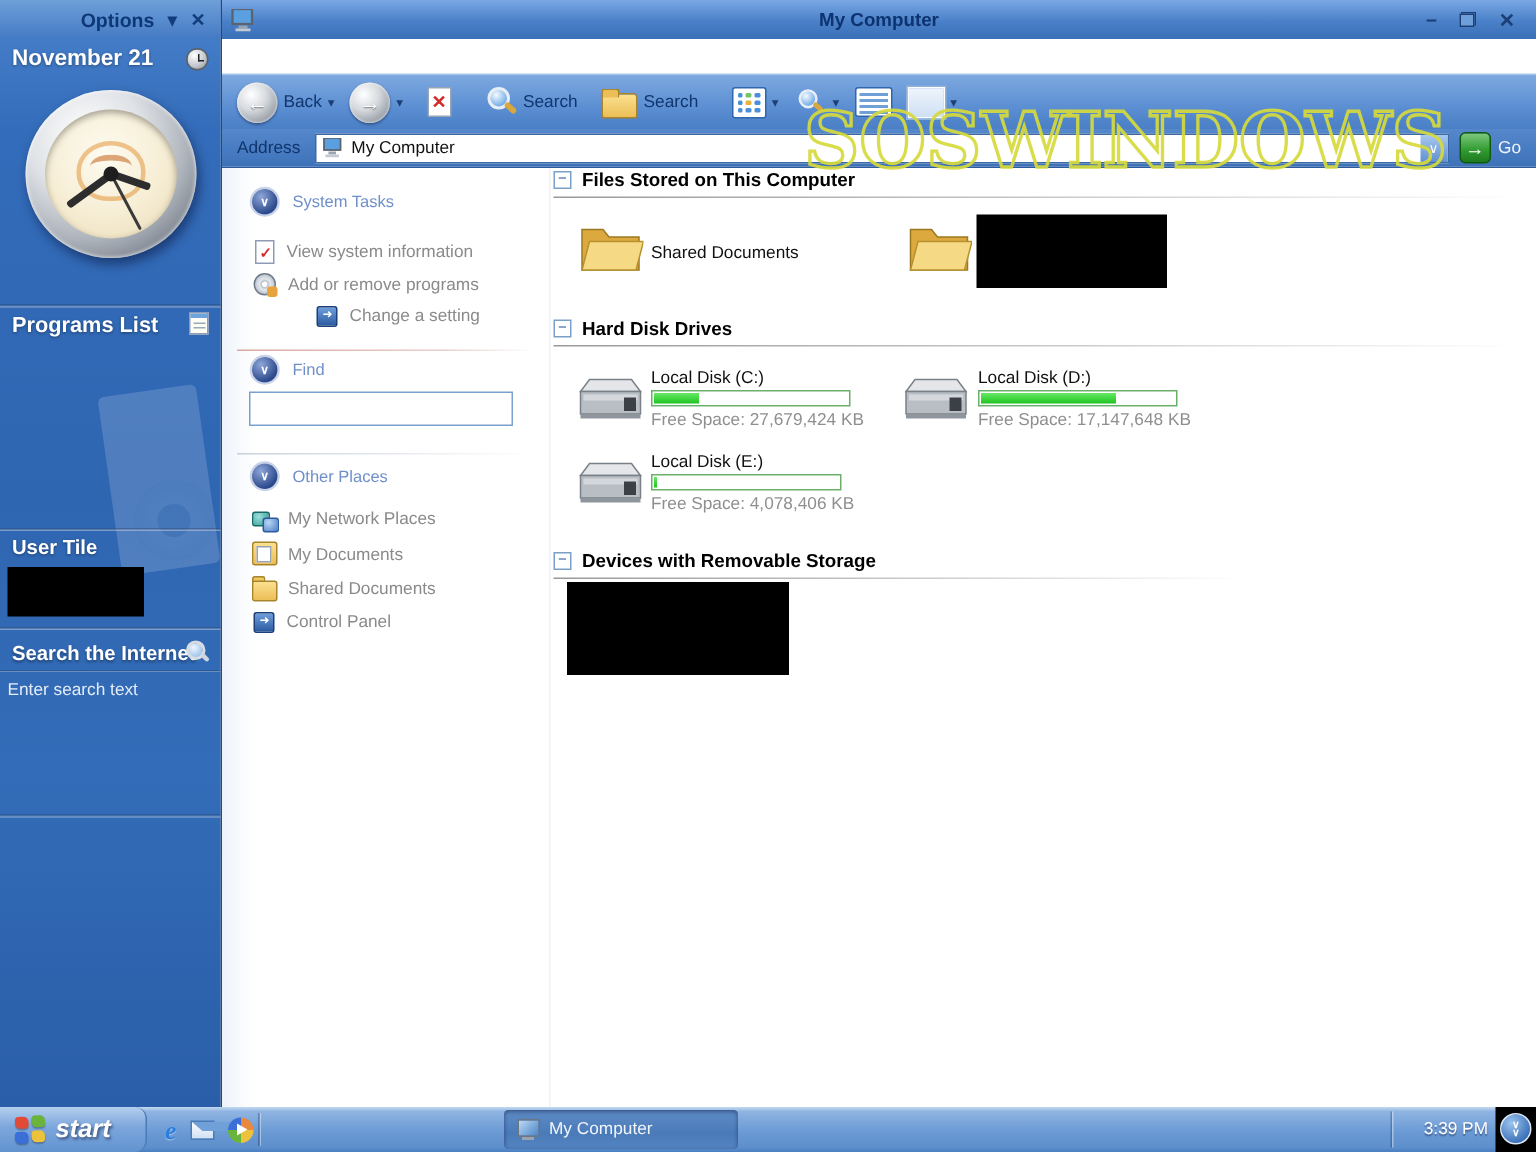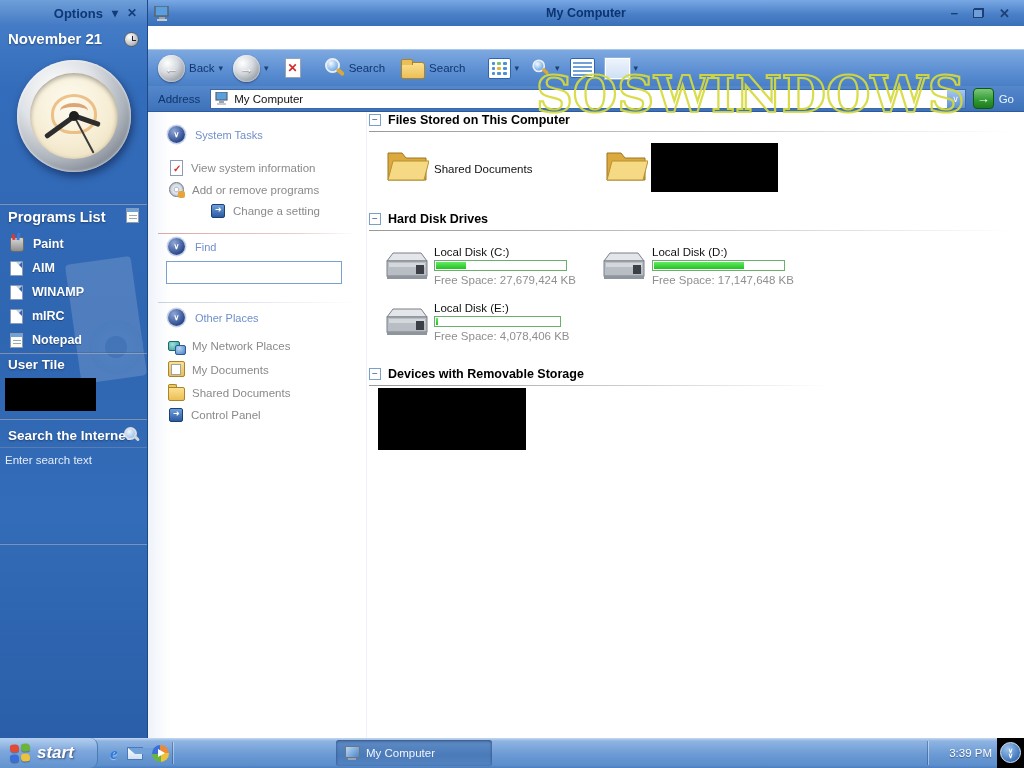--- a/index.html
+++ b/index.html
@@ -266,42 +266,20 @@
   <div class="sb-h" style="top:209px; font-size:14.5px;">Programs List</div>
   <div style="position:absolute; right:8px; top:208px;">
       <div class="ic-notepad"></div>
     </div>
 
   <div class="boxart">
       <div class="bx"></div>
       <div class="cd"></div>
     </div>
 
-  <div class="sb-list">
-    <div class="sb-item">
-      <span class="ic-paint"></span>
-      <span>Paint</span>
-    </div>
-    <div class="sb-item">
-      <span class="ic-page"></span>
-      <span>AIM</span>
-    </div>
-    <div class="sb-item">
-      <span class="ic-page"></span>
-      <span>WINAMP</span>
-    </div>
-    <div class="sb-item">
-      <span class="ic-page"></span>
-      <span>mIRC</span>
-    </div>
-    <div class="sb-item">
-      <span class="ic-notepad"></span>
-      <span>Notepad</span>
-    </div>
-  </div>
 
   <div class="sb-sec-line" style="top:352px"></div>
   <div class="sb-h" style="top:357px">User Tile</div>
   <div class="redacted" style="left:5px; top:378px; width:91px; height:33px;"></div>
 
   <div class="sb-sec-line" style="top:418px"></div>
   <div class="sb-h" style="top:428px">Search the Internet</div>
   <div style="position:absolute; right:7px; top:426px;">
       <div class="ic-mag"></div>
     </div>

